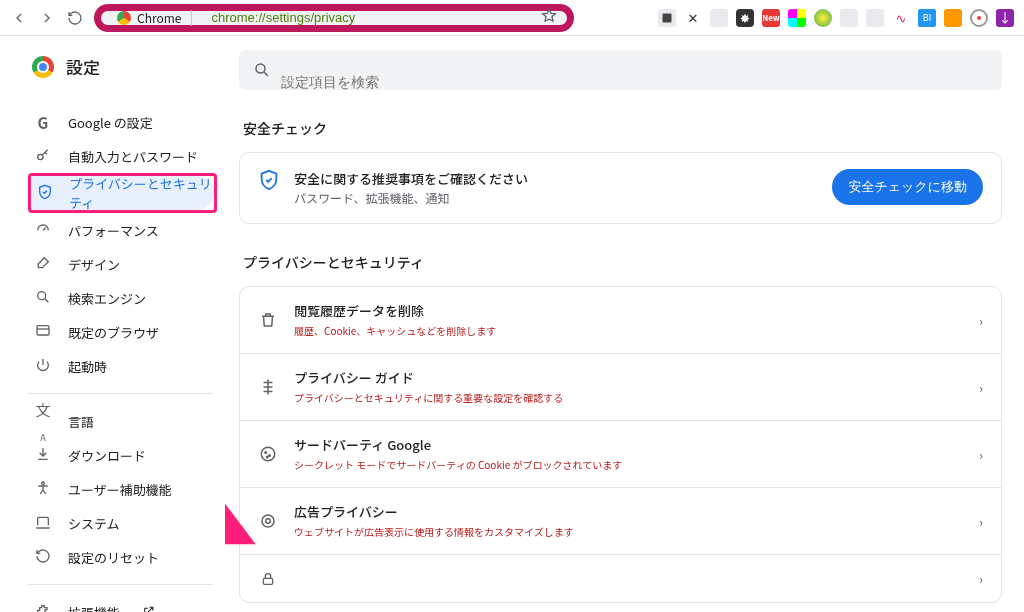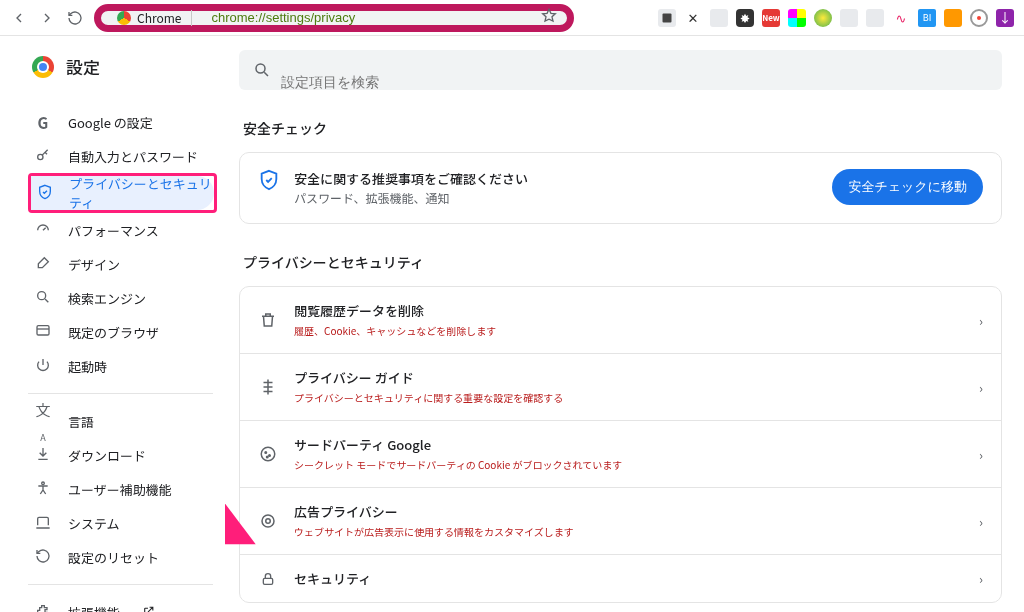--- a/index.html
+++ b/index.html
@@ -361,20 +361,19 @@
       </div>
 
       <div class="row">
         <span class="ric">
           <svg width="16" height="16" viewBox="0 0 24 24" fill="none" stroke="currentColor" stroke-width="2">
               <rect x="5" y="11" width="14" height="9" rx="2"></rect>
               <path d="M8 11V8a4 4 0 1 1 8 0v3"></path>
             </svg>
           </span>
         <div class="txt">
-          <strong>セキュリティ</strong>
           </div>
         <span class="chev">›</span>
       </div>
 
     </div>
   </div>
 </div>
 
 </body></html>

